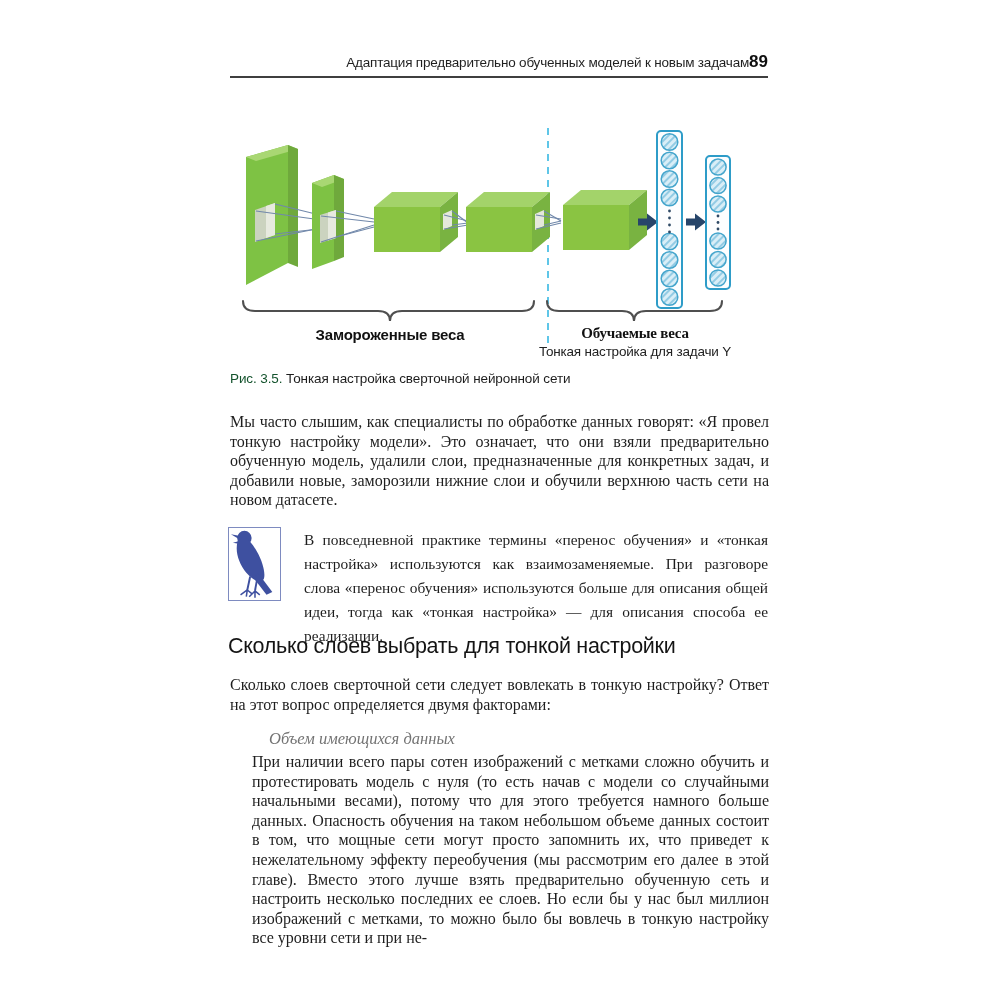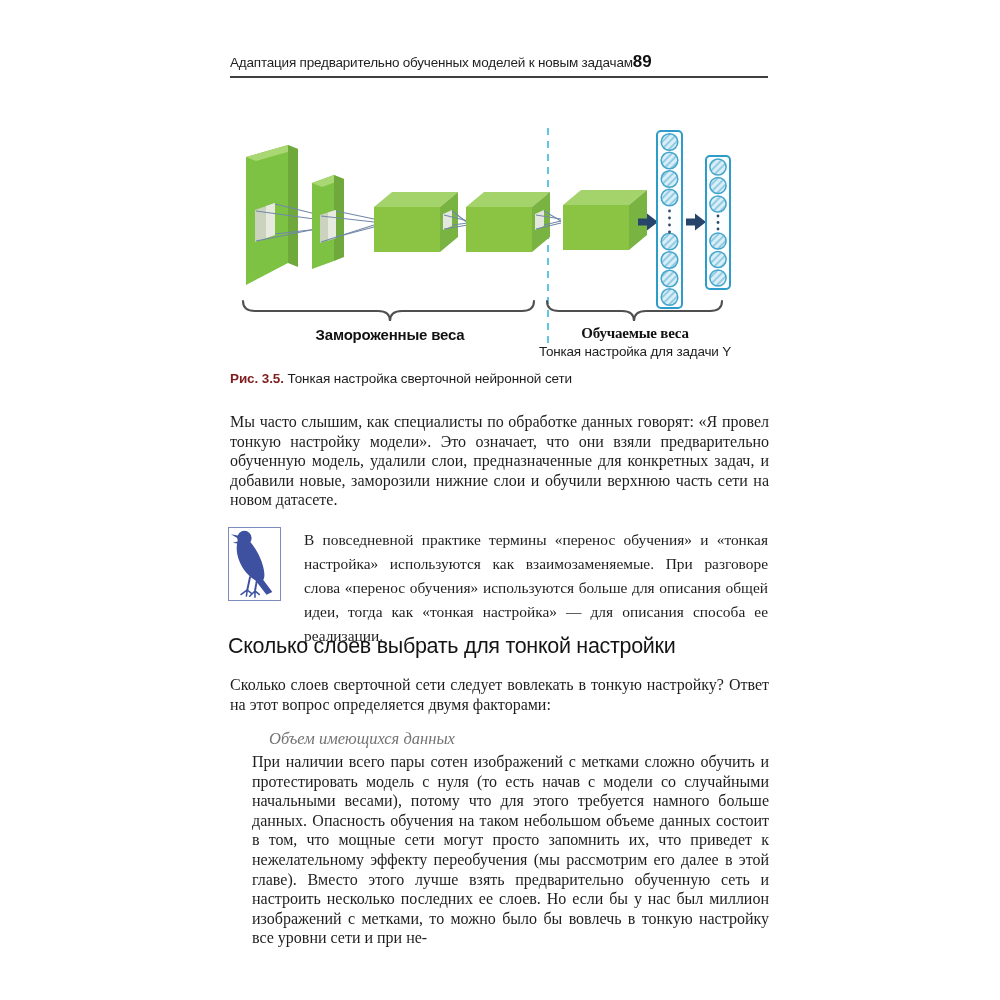--- a/index.html
+++ b/index.html
@@ -1,37 +1,37 @@
 <!DOCTYPE html>
 <html><head>
 <meta charset="utf-8">
 <style>
   html,body{margin:0;padding:0;background:#ffffff;}
   .page{position:relative;width:1000px;height:1000px;background:#ffffff;
         font-family:"Liberation Serif",serif;color:#1e1e1e;overflow:hidden;}
 
   
   .running-head-row{position:absolute;left:230px;top:52px;width:538px;
-        display:flex;align-items:baseline;
+        display:flex;justify-content:flex-end;align-items:baseline;
         font-family:"Liberation Sans",sans-serif;}
   .running-head{font-size:13.5px;color:#1f1f1f;letter-spacing:-0.2px;}
   .page-number{font-size:17px;font-weight:bold;color:#0f0f0f;}
   .header-rule{position:absolute;left:230px;top:76px;width:538px;height:2px;background:#3f3f3f;}
 
   
   .diagram{position:absolute;left:228px;top:115px;width:550px;height:250px;}
   .fig-label{position:absolute;font-family:"Liberation Sans",sans-serif;font-weight:bold;
         font-size:15px;color:#111;text-align:center;letter-spacing:-0.2px;}
   .fig-label.frozen{left:240px;top:326px;width:300px;}
   .fig-label.trainable{left:510px;top:325px;width:250px;font-family:Liberation Serif, serif;}
   .fig-sublabel{position:absolute;left:505px;top:344px;width:260px;text-align:center;
         font-family:"Liberation Sans",sans-serif;font-size:13.5px;color:#222;letter-spacing:-0.2px;}
   .fig-caption{position:absolute;left:230px;top:371px;font-family:"Liberation Sans",sans-serif;
         font-size:13.5px;letter-spacing:-0.1px;}
-  .cap-label{color:#7f1d1d;font-weight:bold;}
+  .cap-label{color:#14532d;font-weight:normal;}
   .cap-text{color:#1d1d1d;}
 
   
   .body-par{position:absolute;text-align:justify;font-size:16px;line-height:19.6px;color:#1e1e1e;font-family:Liberation Serif, serif;}
   .par-1{left:230px;top:412px;width:539px;}
   .par-2{left:230px;top:675px;width:539px;}
   .par-3{left:252px;top:752px;width:517px;}
 
   
   .note-box{position:absolute;left:228px;top:527px;width:53px;height:74px;

